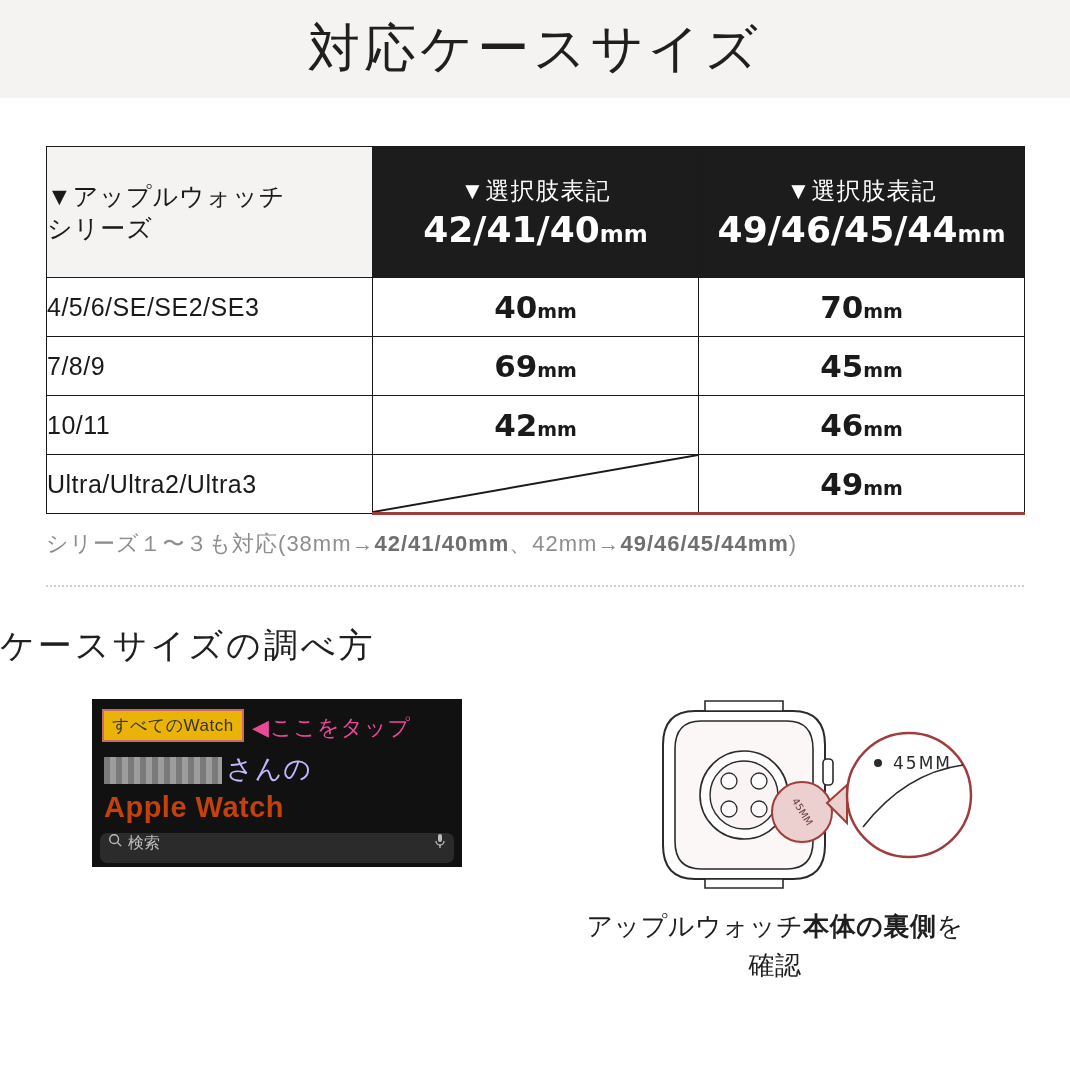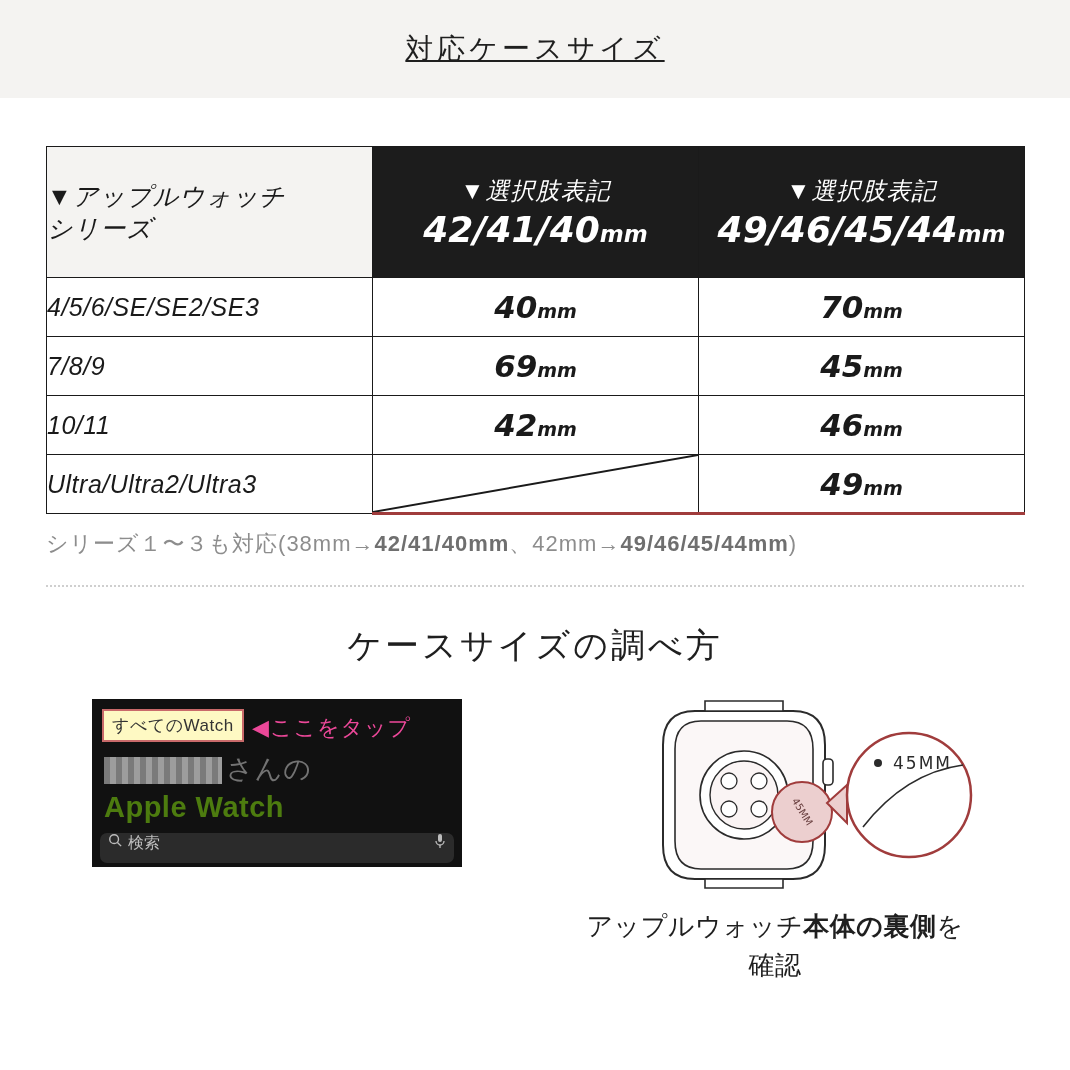--- a/index.html
+++ b/index.html
@@ -16,37 +16,35 @@
   
   .header {
     width: 1070px;
     height: 98px;
     background: #f4f3f1;
     display: flex;
     align-items: center;
     justify-content: center;
   }
   .header-title {
-    font-size: 28px;
+    font-size: 52px;
     letter-spacing: 4px;
     color: #1f1f1f;
     font-weight: 400;
-    text-decoration: underline;
   }
 
   
   .table-wrap {
     margin: 48px 46px 0 46px;
     width: 978px;
   }
   table.size-table {
     border-collapse: collapse;
     width: 978px;
     table-layout: fixed;
-    font-style: italic;
   }
   table.size-table td, table.size-table th {
     border: 1px solid #1a1a1a;
     padding: 0;
     vertical-align: middle;
   }
   .col-series { width: 326px; }
   .col-a { width: 326px; }
   .col-b { width: 326px; }
 
@@ -135,21 +133,20 @@
   .note b { color: #6f6f6f; font-weight: 700; }
 
   .divider {
     margin: 26px 46px 0 46px;
     width: 978px;
     border-top: 2px dotted #cfcfcf;
   }
 
   
   .sub-title {
-    text-align: center;
     font-size: 34px;
     letter-spacing: 3px;
     margin-top: 36px;
     color: #1f1f1f;
   }
 
   .cards {
     display: flex;
     margin-top: 30px;
     padding: 0 46px;
@@ -163,21 +160,21 @@
     height: 168px;
     background: #111111;
     margin: 0 auto;
     position: relative;
     overflow: hidden;
   }
   .tag-all-watch {
     position: absolute;
     left: 10px; top: 10px;
     border: 2px solid #c96a6a;
-    background: #fef9c3;
+    background: #eab308;
     color: #333;
     font-size: 17px;
     padding: 3px 8px;
     letter-spacing: 0.5px;
   }
   .tap-arrow {
     position: absolute;
     left: 160px; top: 14px;
     color: #ec4899;
     font-size: 22px;
@@ -186,28 +183,28 @@
   }
   .redacted {
     position: absolute;
     left: 12px; top: 58px;
     width: 118px; height: 27px;
     background: repeating-linear-gradient(90deg,#7a7a7a 0 6px,#9d9d9d 6px 12px);
   }
   .owner-name {
     position: absolute;
     left: 134px; top: 52px;
-    color: #737373;
+    color: #c4b5fd;
     font-size: 27px;
     letter-spacing: 1px;
   }
   .aw-title {
     position: absolute;
     left: 12px; top: 92px;
-    color: #4d7c0f;
+    color: #c2410c;
     font-size: 29px;
     font-weight: 700;
     letter-spacing: 0.5px;
   }
   .search-bar {
     position: absolute;
     left: 8px; right: 8px; bottom: 4px;
     height: 30px;
     background: #2b2b2b;
     border-radius: 7px;

